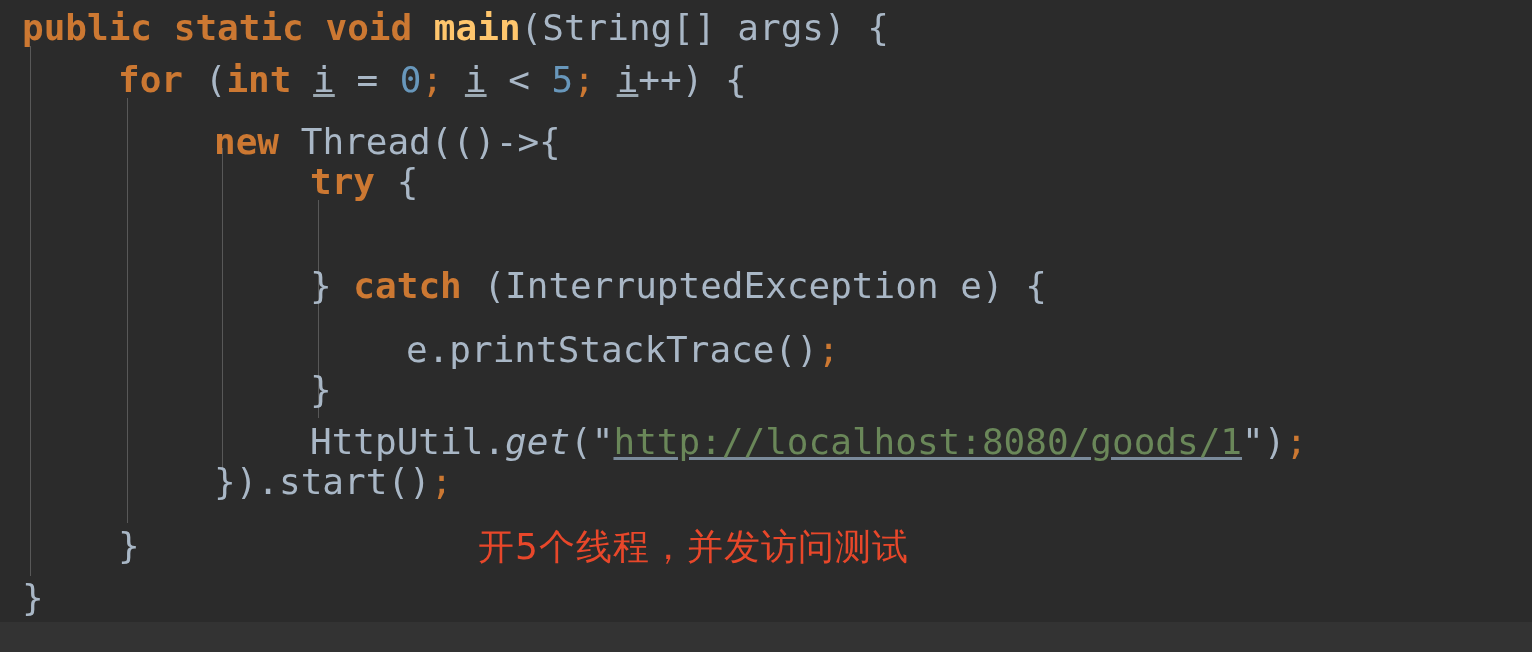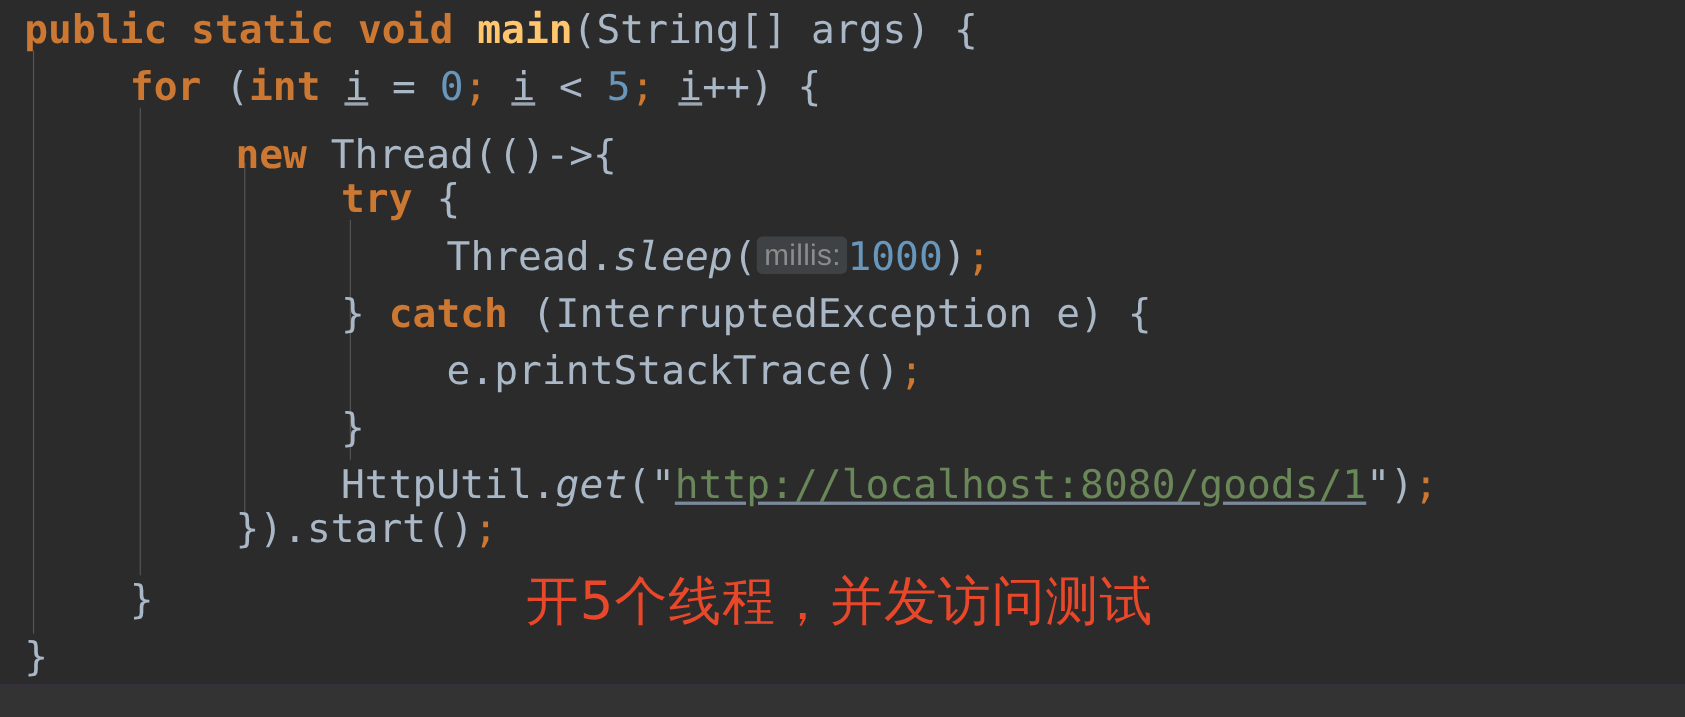--- a/index.html
+++ b/index.html
@@ -68,21 +68,21 @@
     border-radius: 5px;
     padding: 0 6px 0 7px;
     vertical-align: 4px;
     letter-spacing: 0.3px;
   }
 
   
   #annotation {
     position: absolute;
     font-family: "DejaVu Sans", sans-serif;
-    font-size: 48px;
+    font-size: 36px;
     line-height: 52px;
     color: #e8472a;
     white-space: pre;
     letter-spacing: 1px;
   }
 
   
   #watermark-bar {
     position: absolute;
     left: 0;
@@ -115,25 +115,24 @@
     <div class="indent-guide" style="left:318px; top:200px; height:218px;"></div>
 
     <div class="code-line" style="top:2px;"><span style="padding-left:22px;"></span><span class="kw-b">public</span><span class="punc"> </span><span class="kw-b">static</span><span class="punc"> </span><span class="kw-b">void</span><span class="punc"> </span><span class="mdecl">main</span><span class="punc">(String[] args) {</span></div>
 
     <div class="code-line" style="top:54px;"><span style="padding-left:118px;"></span><span class="kw-b">for</span><span class="punc"> (</span><span class="kw-b">int</span><span class="punc"> </span><span class="var-u">i</span><span class="punc"> = </span><span class="num">0</span><span class="semi">;</span><span class="punc"> </span><span class="var-u">i</span><span class="punc"> &lt; </span><span class="num">5</span><span class="semi">;</span><span class="punc"> </span><span class="var-u">i</span><span class="punc">++) {</span></div>
 
     <div class="code-line" style="top:104px;margin-top:12px;"><span style="padding-left:214px;"></span><span class="kw-b">new</span><span class="punc"> Thread(()-&gt;{</span></div>
 
     <div class="code-line" style="top:156px;"><span style="padding-left:310px;"></span><span class="kw-b">try</span><span class="punc"> {</span></div>
 
-    <div class="code-line" style="top:208px;"><span style="padding-left:406px;"></span><span class="cls">Thread.</span><span class="mcall">sleep</span><span class="punc">(</span><span class="param-hint">millis:</span><span class="num">1000</span><span class="punc">)</span><span class="semi">;</span></div>
 
     <div class="code-line" style="top:260px;"><span style="padding-left:310px;"></span><span class="punc">} </span><span class="kw-b">catch</span><span class="punc"> (InterruptedException e) {</span></div>
 
-    <div class="code-line" style="top:312px;"><span style="padding-left:406px;"></span><span class="punc">e.printStackTrace()</span><span class="semi">;</span></div>
+    <div class="code-line" style="top:324px;"><span style="padding-left:406px;"></span><span class="punc">e.printStackTrace()</span><span class="semi">;</span></div>
 
     <div class="code-line" style="top:364px;"><span style="padding-left:310px;"></span><span class="punc">}</span></div>
 
     <div class="code-line" style="top:416px;"><span style="padding-left:310px;"></span><span class="cls">HttpUtil.</span><span class="mcall">get</span><span class="punc">("</span><span class="url">http://localhost:8080/goods/1</span><span class="punc">")</span><span class="semi">;</span></div>
 
     <div class="code-line" style="top:456px;"><span style="padding-left:214px;"></span><span class="punc">}).start()</span><span class="semi">;</span></div>
 
     <div class="code-line" style="top:520px;"><span style="padding-left:118px;"></span><span class="punc">}</span></div>
 
     <div class="code-line" style="top:572px;"><span style="padding-left:22px;"></span><span class="punc">}</span></div>

